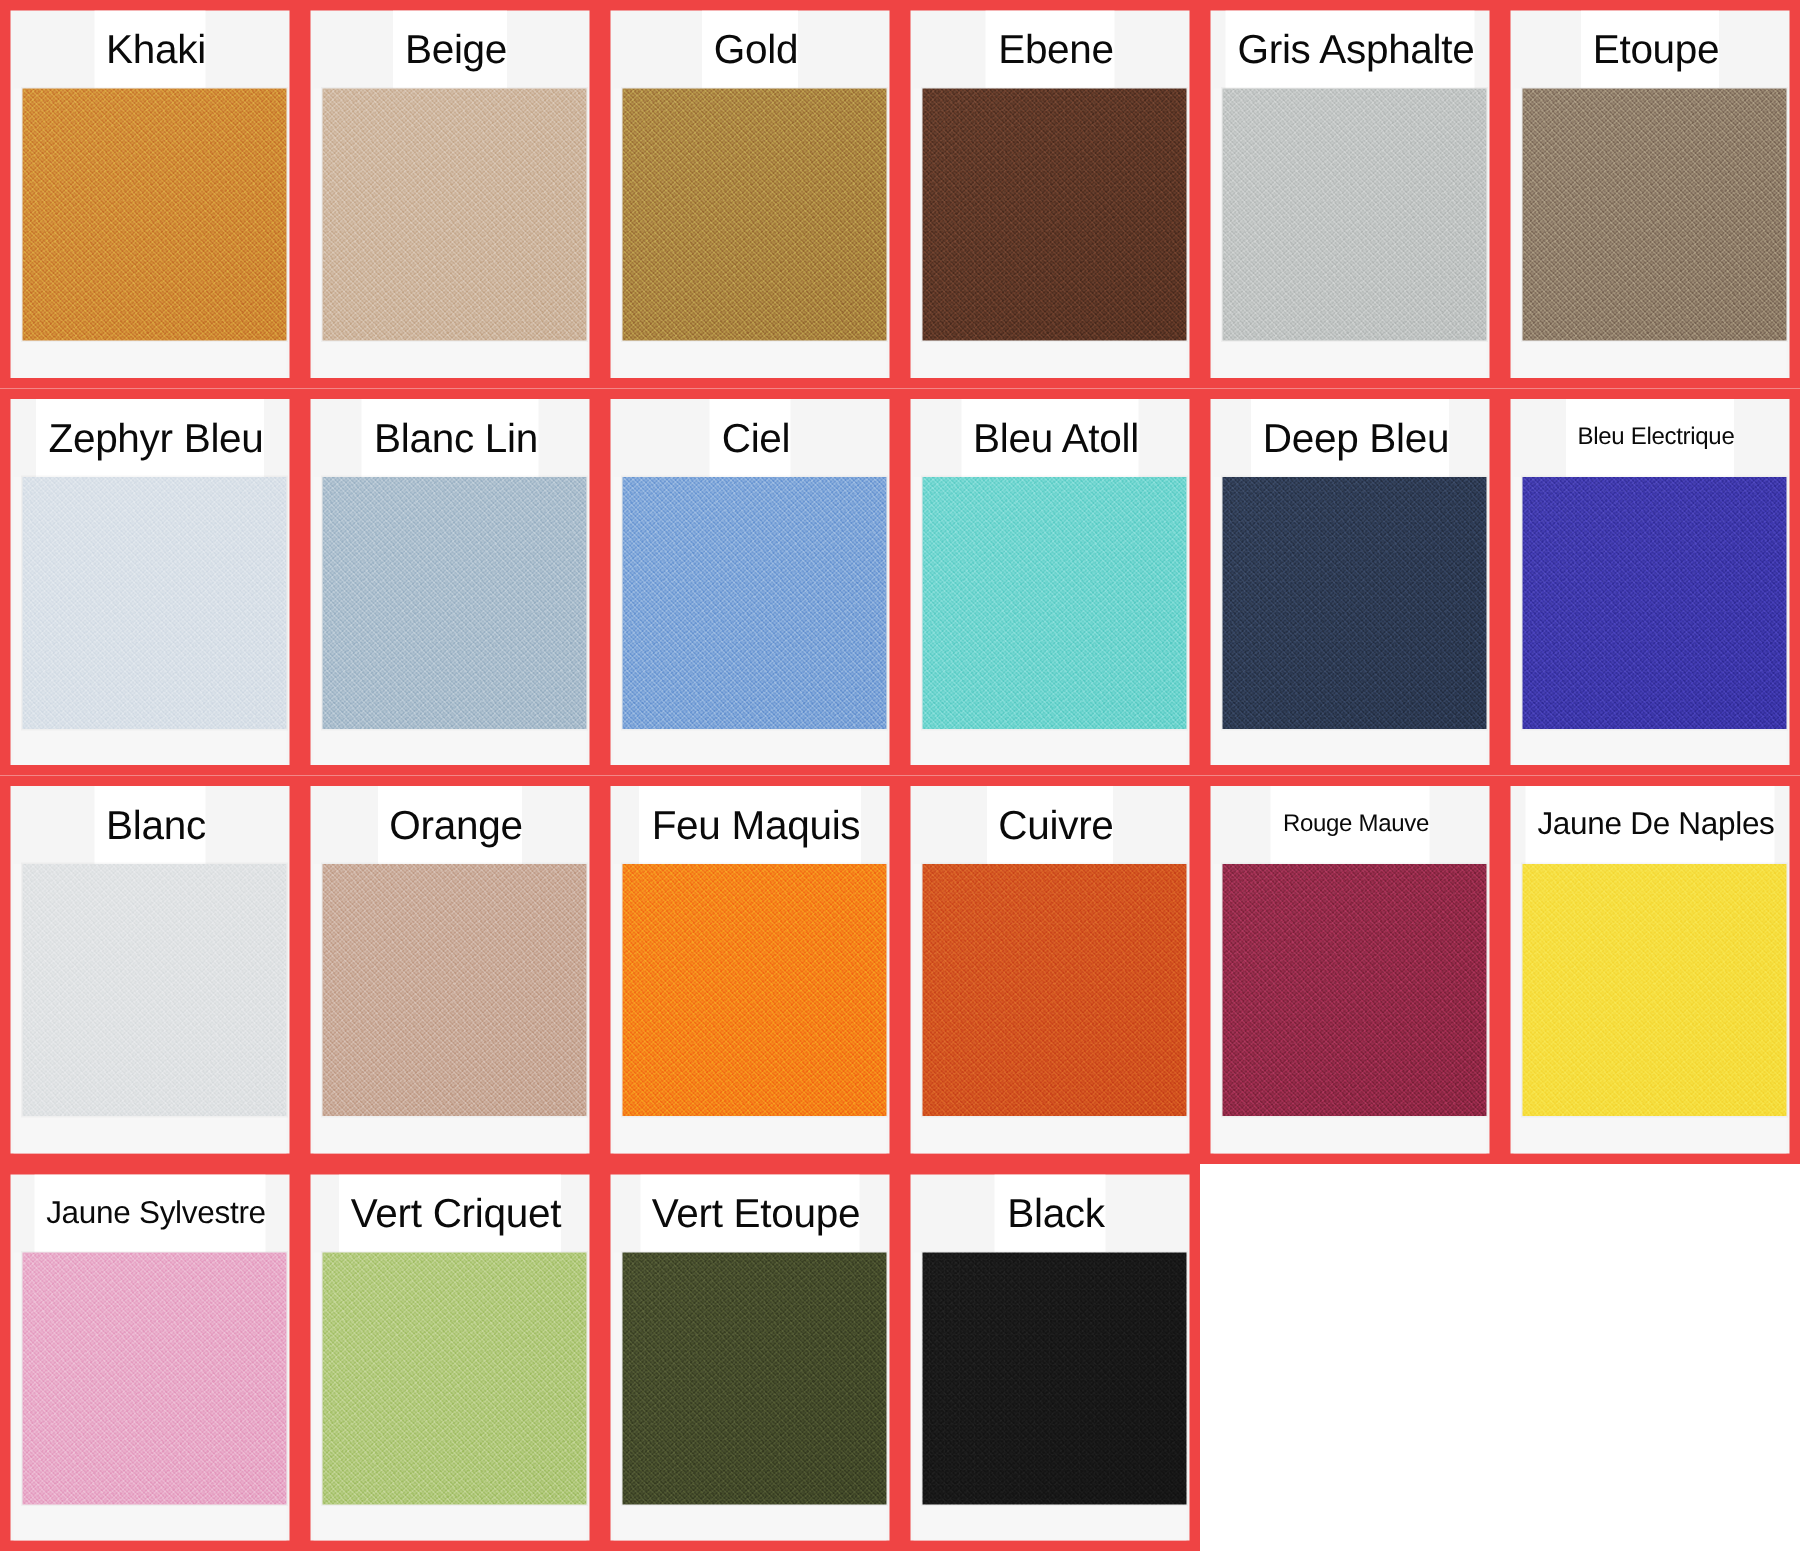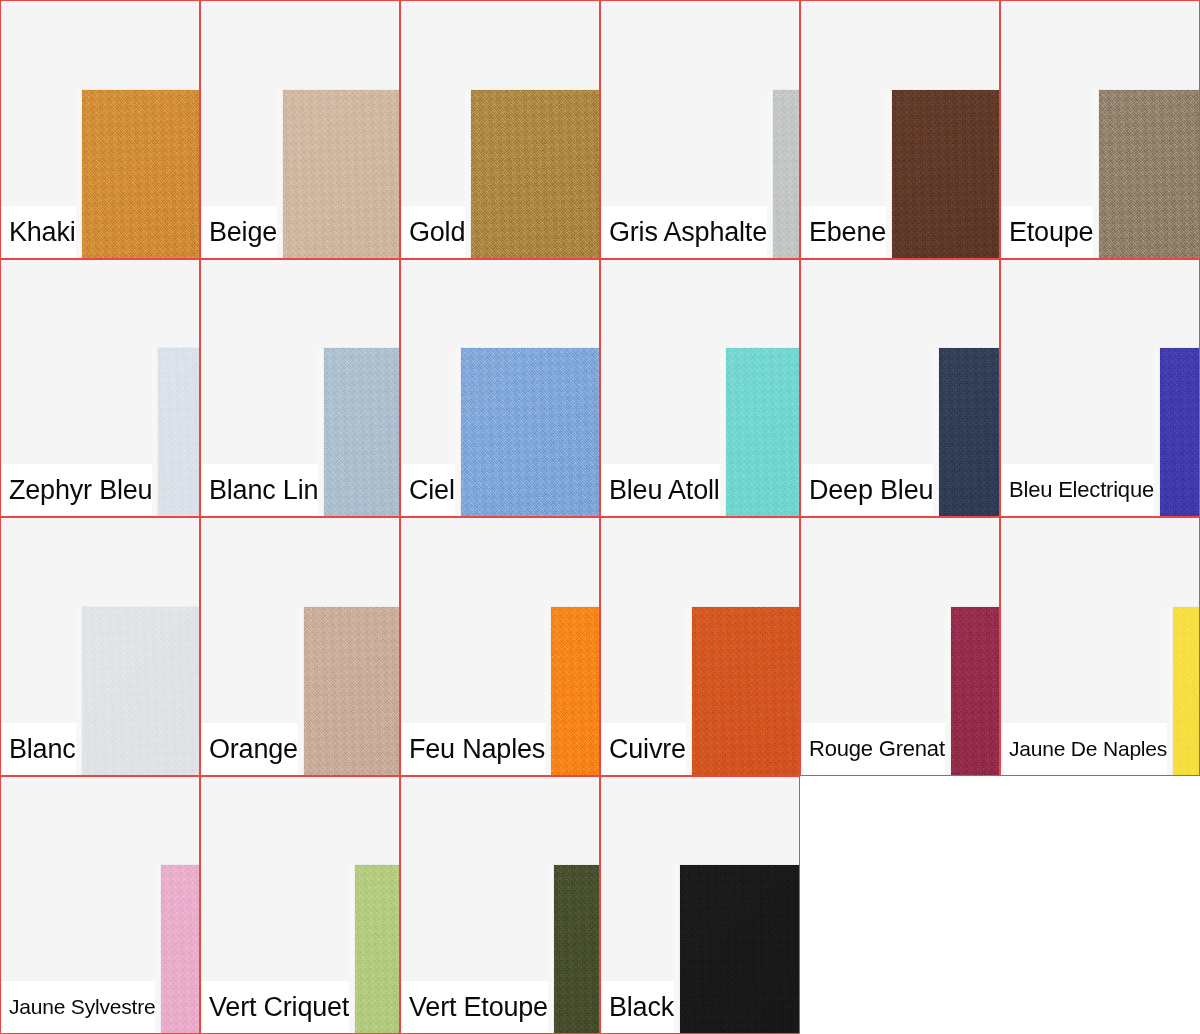--- a/index.html
+++ b/index.html
@@ -20,38 +20,38 @@
     display: grid;
     grid-template-columns: repeat(6, 1fr);
     grid-template-rows: repeat(4, 1fr);
     background: #ffffff;
     box-sizing: border-box;
   }
   .swatch-cell {
     position: relative;
     box-sizing: border-box;
     background: #f5f5f5;
-    border: 1px solid #ef4444;
+    border: 7px solid #ef4444;
     display: flex;
-    flex-direction: row;
-    align-items: flex-end;
+    flex-direction: column;
+    align-items: center;
     overflow: hidden;
   }
   .swatch-label {
     height: 52px;
     line-height: 52px;
     padding-left: 8px;
     font-size: 27px;
     color: #0a0a0a;
     white-space: nowrap;
     letter-spacing: -0.2px;
     background: #ffffff;
     font-weight: 400;
   }
-  .swatch-label.fs-sm { font-size: 22px; }
+  .swatch-label.fs-sm { font-size: 16px; }
   .swatch-label.fs-xs { font-size: 21px; }
   .swatch-chip-wrap {
     flex: 1;
     display: flex;
     align-items: flex-start;
     justify-content: flex-start;
     background: #f7f7f7;
     padding: 0 0 0 6px;
     box-sizing: border-box;
   }
@@ -114,32 +114,32 @@
         <div class="swatch-chip" style="background-color: rgb(205, 180, 156);"></div>
       </div>
     </div>
     <div class="swatch-cell">
       <div class="swatch-label ">Gold</div>
       <div class="swatch-chip-wrap">
         <div class="swatch-chip" style="background-color: rgb(168, 129, 62);"></div>
       </div>
     </div>
     <div class="swatch-cell">
+      <div class="swatch-label ">Ebene</div>
+      <div class="swatch-chip-wrap">
+        <div class="swatch-chip" style="background-color: rgb(90, 52, 36);"></div>
+      </div>
+    </div>
+    <div class="swatch-cell">
       <div class="swatch-label ">Gris Asphalte</div>
       <div class="swatch-chip-wrap">
         <div class="swatch-chip" style="background-color: rgb(191, 195, 194);"></div>
       </div>
     </div>
     <div class="swatch-cell">
-      <div class="swatch-label ">Ebene</div>
-      <div class="swatch-chip-wrap">
-        <div class="swatch-chip" style="background-color: rgb(90, 52, 36);"></div>
-      </div>
-    </div>
-    <div class="swatch-cell">
       <div class="swatch-label ">Etoupe</div>
       <div class="swatch-chip-wrap">
         <div class="swatch-chip" style="background-color: rgb(140, 122, 102);"></div>
       </div>
     </div>
     <div class="swatch-cell">
       <div class="swatch-label ">Zephyr Bleu</div>
       <div class="swatch-chip-wrap">
         <div class="swatch-chip" style="background-color: rgb(216, 224, 232);"></div>
       </div>
@@ -180,33 +180,33 @@
         <div class="swatch-chip" style="background-color: rgb(223, 226, 228);"></div>
       </div>
     </div>
     <div class="swatch-cell">
       <div class="swatch-label ">Orange</div>
       <div class="swatch-chip-wrap">
         <div class="swatch-chip" style="background-color: rgb(200, 168, 150);"></div>
       </div>
     </div>
     <div class="swatch-cell">
-      <div class="swatch-label ">Feu Naples</div>
+      <div class="swatch-label ">Feu Maquis</div>
       <div class="swatch-chip-wrap">
         <div class="swatch-chip" style="background-color: rgb(245, 126, 24);"></div>
       </div>
     </div>
     <div class="swatch-cell">
       <div class="swatch-label ">Cuivre</div>
       <div class="swatch-chip-wrap">
         <div class="swatch-chip" style="background-color: rgb(209, 80, 30);"></div>
       </div>
     </div>
     <div class="swatch-cell">
-      <div class="swatch-label fs-sm">Rouge Grenat</div>
+      <div class="swatch-label fs-sm">Rouge Mauve</div>
       <div class="swatch-chip-wrap">
         <div class="swatch-chip" style="background-color: rgb(142, 39, 69);"></div>
       </div>
     </div>
     <div class="swatch-cell">
       <div class="swatch-label fs-xs">Jaune De Naples</div>
       <div class="swatch-chip-wrap">
         <div class="swatch-chip" style="background-color: rgb(246, 221, 60);"></div>
       </div>
     </div>

